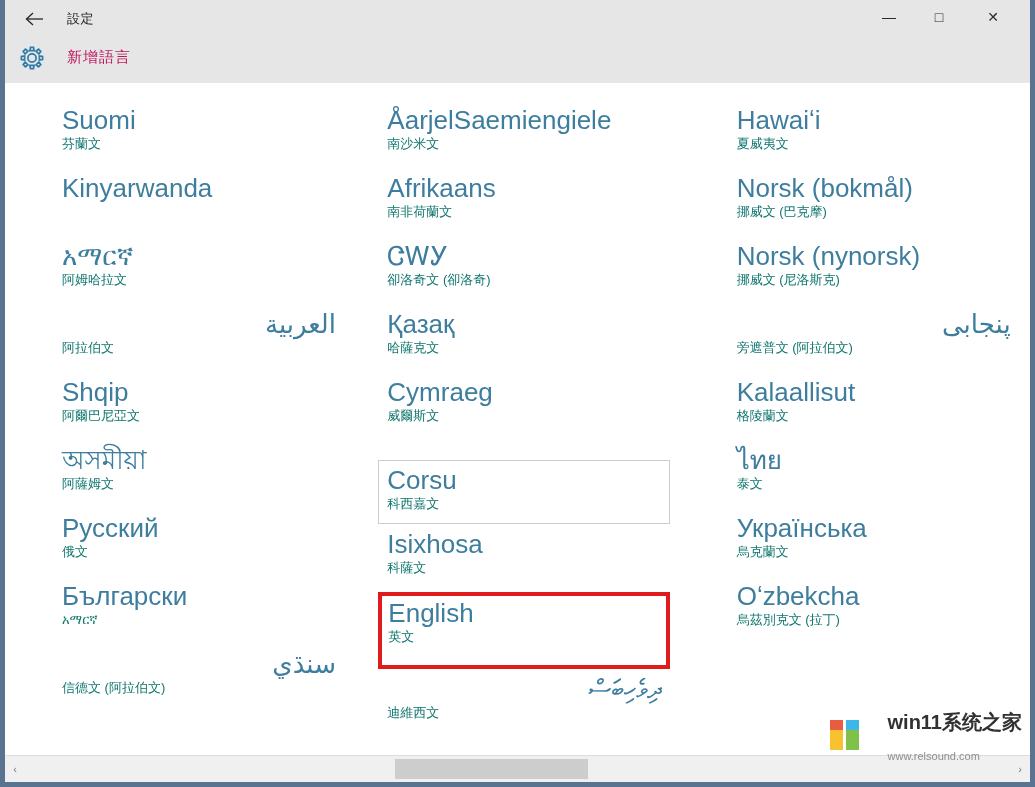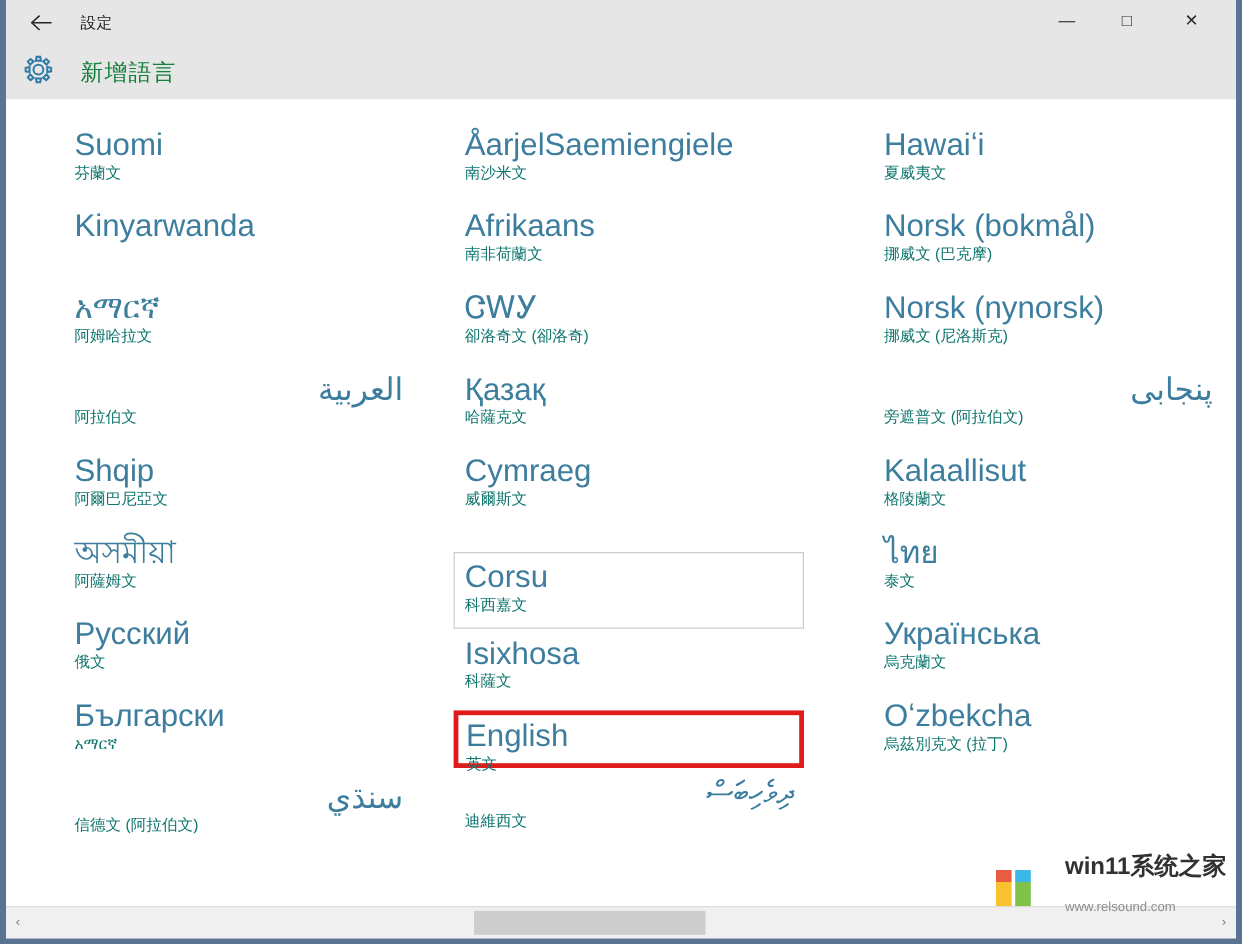--- a/index.html
+++ b/index.html
@@ -76,22 +76,22 @@
     background: #e6e6e6;
   }
   #gear-icon {
     position: absolute;
     left: 13px; top: 6px;
     width: 28px; height: 28px;
   }
   #page-title {
     position: absolute;
     left: 62px; top: 10px;
-    font-size: 19px;
-    color: #15803d;
+    font-size: 15px;
+    color: #be185d;
     letter-spacing: 1px;
   }
 
   
   #content {
     position: absolute;
     top: 83px; left: 0; right: 0; bottom: 26px;
     background: #ffffff;
     overflow: hidden;
   }
@@ -135,21 +135,21 @@
   .lang-item.rtl .native { direction: rtl; }
 
   
   .lang-item.focused {
     border: 1px solid #cccccc;
     height: 64px;
   }
   
   .lang-item.highlight {
     border: 4px solid #e01b1b;
-    height: 48px;
+    height: 77px;
     padding-top: 4px;
     padding-left: 6px;
   }
 
   
   .col-2 .lang-item:nth-child(6) { margin-top: 20px; }
 
   
   #hscroll {
     position: absolute;
@@ -185,21 +185,21 @@
     background: #cdcdcd;
     cursor: pointer;
   }
 
   
   #watermark {
     position: absolute;
     right: 8px;
     bottom: 20px;
     display: flex;
-    align-items: flex-end;
+    align-items: flex-start;
     pointer-events: none;
     opacity: .97;
   }
   #wm-logo { display: block; margin-right: 6px; }
   #wm-text { line-height: 1; }
   #wm-brand {
     font-size: 20px;
     font-weight: bold;
     color: #2b2b2b;
     letter-spacing: 0px;

